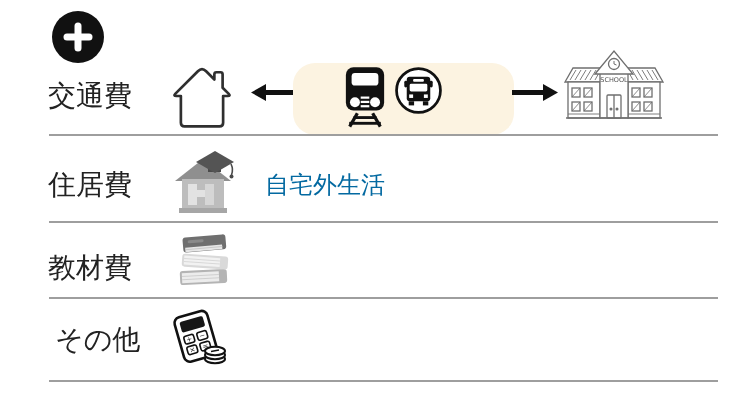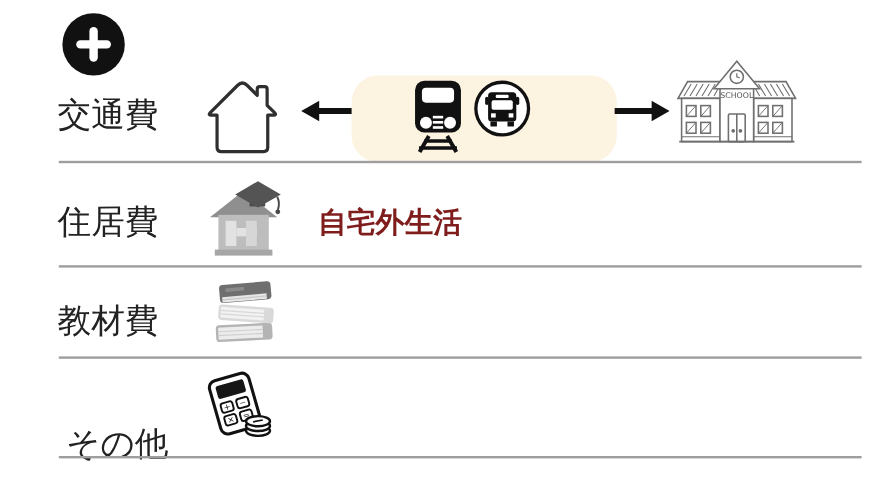--- a/index.html
+++ b/index.html
@@ -13,21 +13,21 @@
     white-space:nowrap;
   }
   .divider{
     position:absolute;left:49px;width:669px;height:2px;background:#9e9e9e;
   }
   .pill{
     position:absolute;left:293px;top:63px;width:221px;height:72px;
     background:#fcf3e1;border-radius:22px;
   }
   svg{display:block;}
-  .note-label{position:absolute;font-size:24px;line-height:28px;color:#7f1d1d;white-space:nowrap;font-weight:bold;}
+  .note-label{position:absolute;font-size:24px;line-height:28px;color:#0369a1;white-space:nowrap;}
 </style>
 </head>
 <body>
 
 <div id="stage">
 
   <div class="abs" style="left:51px;top:10px;width:54px;height:54px;">
     <svg width="54" height="54" viewBox="0 0 54 54">
       <circle cx="27" cy="27" r="26" fill="#111111"></circle>
       <rect x="12.5" y="23.5" width="29" height="7" rx="3.5" fill="#ffffff"></rect>
@@ -179,21 +179,21 @@
         <rect x="9" y="4" width="43" height="15" rx="3" fill="#6f6f6f"></rect>
         <rect x="11" y="14" width="37" height="4.5" fill="#e6e6e6"></rect>
         <line x1="11" y1="16.2" x2="48" y2="16.2" stroke="#c9c9c9" stroke-width="1"></line>
         <rect x="14" y="7" width="16" height="3" rx="1.5" fill="#8a8a8a"></rect>
       </g>
     </svg>
   </div>
 
   <div class="divider" style="top:297px;"></div>
 
-  <div class="row-label" style="left:55px;top:326px;margin-top:30px;">その他</div>
+  <div class="row-label" style="left:55px;top:326px;">その他</div>
 
   <div class="abs" style="left:170px;top:308px;">
     <svg width="62" height="62" viewBox="0 0 62 62">
       <g transform="rotate(-16 27 29)">
         <rect x="9" y="5" width="34" height="46" rx="6" fill="#ffffff" stroke="#111111" stroke-width="2.6"></rect>
         <rect x="14" y="10" width="24" height="11" rx="2" fill="#161616"></rect>
         <rect x="14" y="25" width="10" height="8" rx="2" fill="#ffffff" stroke="#111111" stroke-width="1.6"></rect>
         <rect x="27.5" y="25" width="10" height="8" rx="2" fill="#ffffff" stroke="#111111" stroke-width="1.6"></rect>
         <rect x="14" y="36" width="10" height="8" rx="2" fill="#ffffff" stroke="#111111" stroke-width="1.6"></rect>
         <rect x="27.5" y="36" width="10" height="8" rx="2" fill="#ffffff" stroke="#111111" stroke-width="1.6"></rect>

